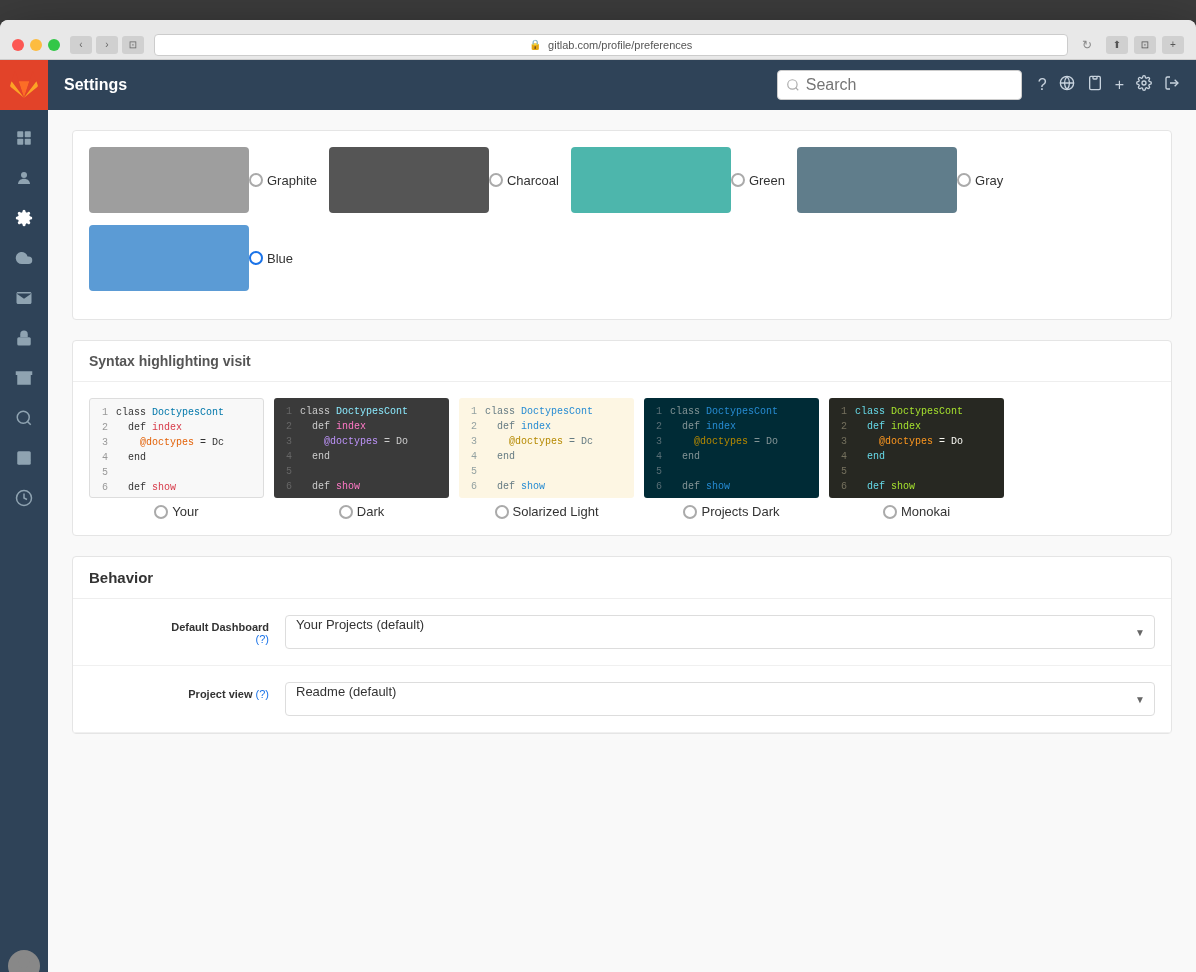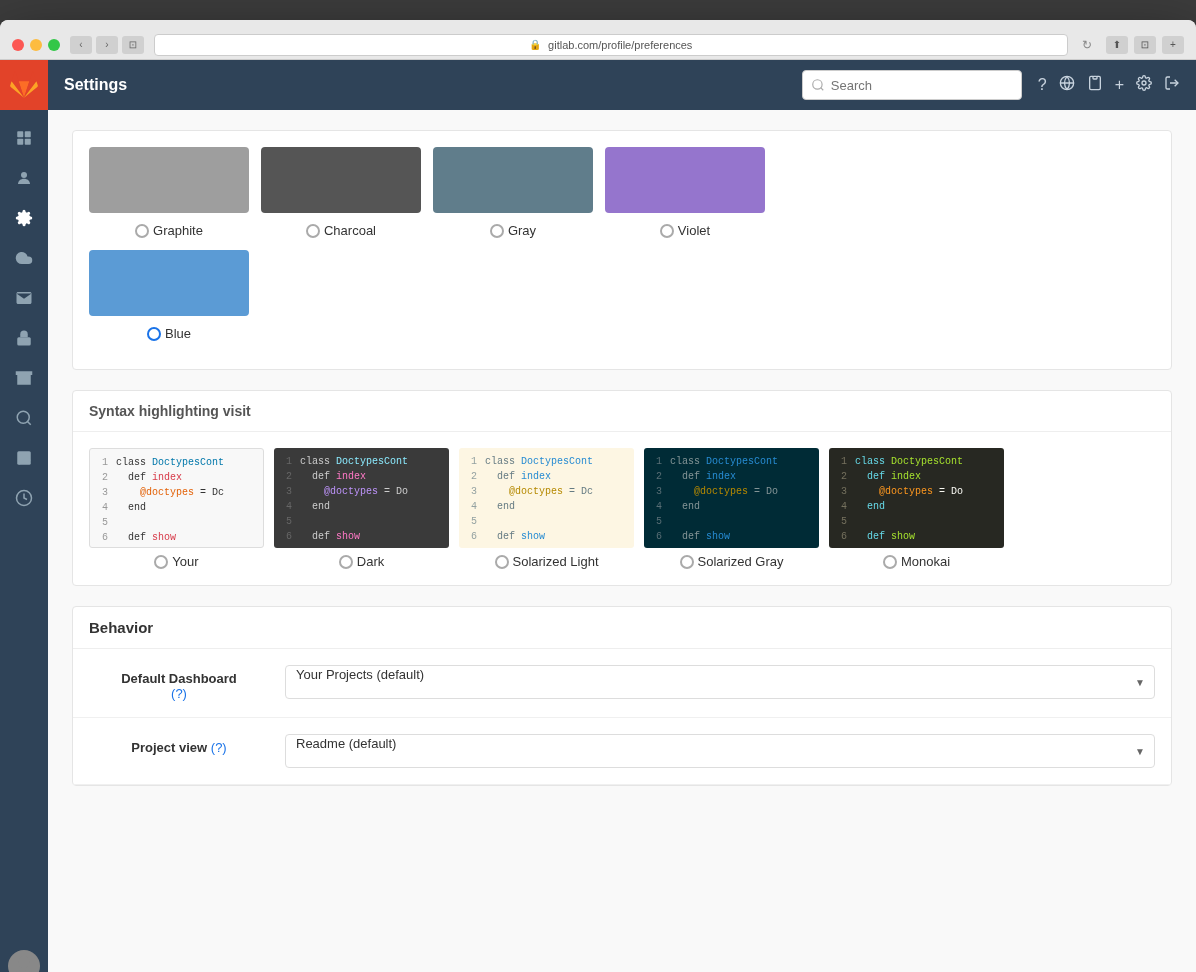--- a/index.html
+++ b/index.html
@@ -189,21 +189,21 @@
       border: 1px solid #ccc;
       display: flex;
       align-items: center;
       padding: 0 8px;
       gap: 6px;
       margin-left: auto;
     }
     .topbar-search input {
       border: none;
       outline: none;
-      font-size: 13px;
+      font-size: 16px;
       color: #3b82f6;
       flex: 1;
       background: transparent;
     }
     .topbar-icons {
       display: flex;
       gap: 12px;
       align-items: center;
     }
     .topbar-icon {
@@ -233,23 +233,23 @@
       padding: 16px;
     }
     .color-row {
       display: flex;
       gap: 12px;
       margin-bottom: 12px;
       flex-wrap: wrap;
     }
     .color-item {
       display: flex;
-      flex-direction: column;
-      align-items: center;
-      gap: 10px;
+      flex-direction: row;
+      align-items: center;
+      gap: 0;
     }
     .color-swatch {
       width: 160px;
       height: 66px;
       border-radius: 4px;
     }
     .color-label {
       display: flex;
       align-items: center;
       gap: 4px;
@@ -344,26 +344,26 @@
     }
     .form-row {
       display: flex;
       align-items: flex-start;
       padding: 16px 16px;
       border-bottom: 1px solid #f0f0f0;
       gap: 16px;
     }
     .form-label {
       width: 180px;
-      font-size: 13px;
+      font-size: 11px;
       font-weight: 600;
       color: #333;
       flex-shrink: 0;
       padding-top: 6px;
-      text-align: center;
+      text-align: right;
     }
     .form-label .help-link {
       color: #1a73e8;
       text-decoration: none;
       font-weight: normal;
     }
     .form-control {
       flex: 1;
     }
     .select-wrapper {
@@ -592,31 +592,31 @@
                 </div>
               </div>
               <div class="color-item">
                 <div class="color-swatch" style="background:#555555;"></div>
                 <div class="color-label">
                   <div class="radio-circle"></div>
                   <span>Charcoal</span>
                 </div>
               </div>
               <div class="color-item">
+                <div class="color-swatch" style="background:#4db6ac;"></div>
+                <div class="color-label">
+                  <div class="radio-circle"></div>
+                  <span>Green</span>
+                </div>
+              </div>
+              <div class="color-item">
                 <div class="color-swatch" style="background:#607d8b;"></div>
                 <div class="color-label">
                   <div class="radio-circle"></div>
                   <span>Gray</span>
-                </div>
-              </div>
-              <div class="color-item">
-                <div class="color-swatch" style="background:#9575cd;"></div>
-                <div class="color-label">
-                  <div class="radio-circle"></div>
-                  <span>Violet</span>
                 </div>
               </div>
             </div>
 
             <div class="color-row">
               <div class="color-item selected">
                 <div class="color-swatch" style="background:#5b9bd5; border: 2px solid #5b9bd5;"></div>
                 <div class="color-label">
                   <div class="radio-circle" style="border-color:#1a73e8;"></div>
                   <span>Blue</span>
@@ -747,21 +747,21 @@
                 <div class="code-line">
                     <span class="line-num line-num-sol-dark">5</span>
                   </div>
                 <div class="code-line">
                     <span class="line-num line-num-sol-dark">6</span>
                     <span>&nbsp;&nbsp;<span style="color:#839496">def </span><span style="color:#268bd2">show</span></span>
                   </div>
               </div>
               <div class="color-label">
                 <div class="radio-circle"></div>
-                <span>Solarized Gray</span>
+                <span>Projects Dark</span>
               </div>
             </div>
 
             <div class="syntax-item">
               <div class="code-preview monokai">
                 <div class="code-line">
                     <span class="line-num line-num-monokai">1</span>
                     <span><span style="color:#66d9e8">class </span><span style="color:#a6e22e">DoctypesCont</span></span>
                   </div>
                 <div class="code-line">

